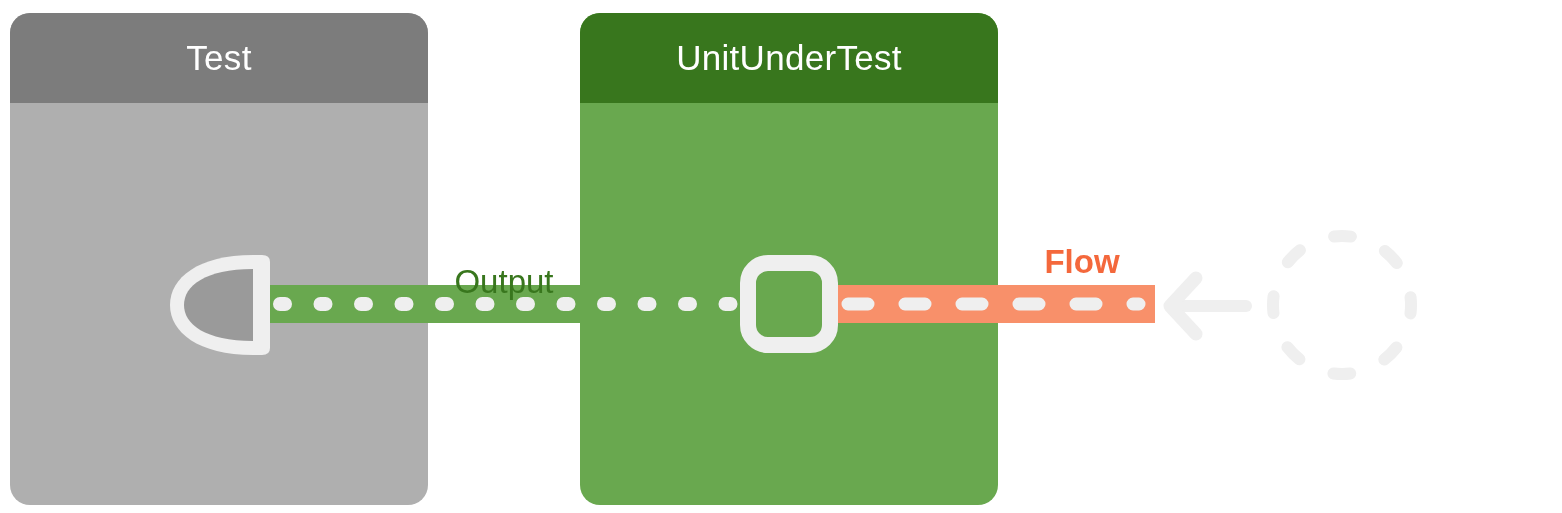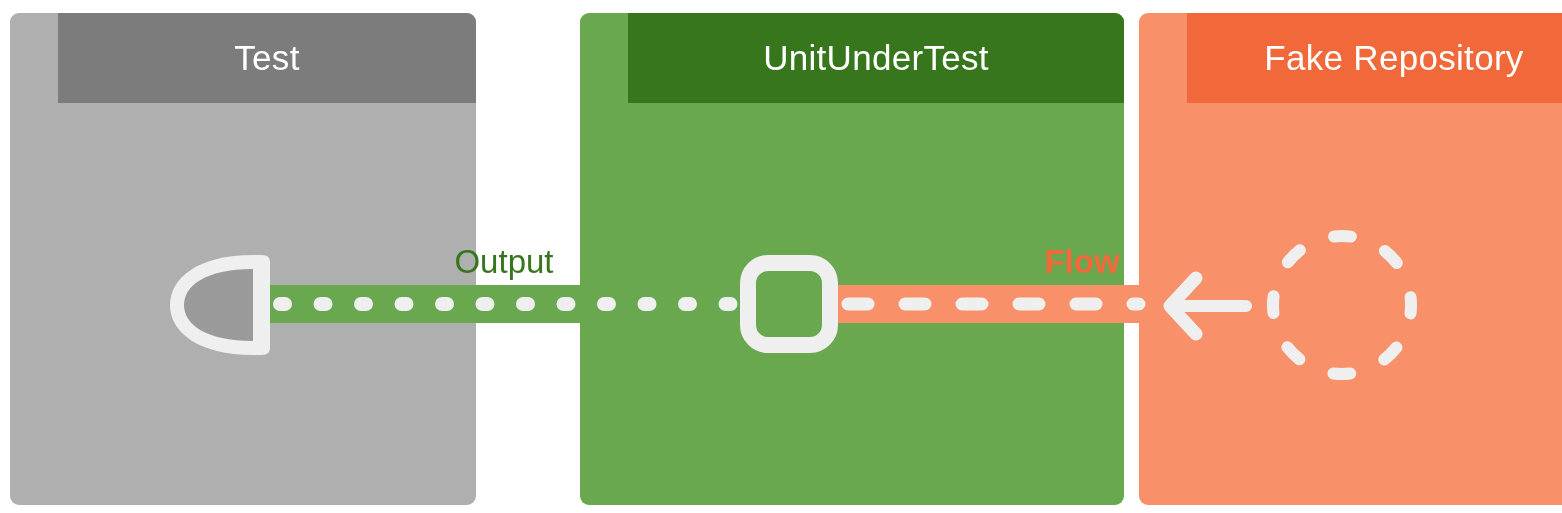--- a/index.html
+++ b/index.html
@@ -2,36 +2,36 @@
 <html style="--background: #FFFFFF; --header_text: #FFFFFF; --box_gray_header: #7C7C7C; --box_gray_body: #AFAFAF; --collector_fill: #9A9A9A; --box_green_header: #38761D; --box_green_body: #69A84F; --box_orange_header: #F1683A; --box_orange_body: #F8906A; --label_green: #38761D; --label_orange: #F4683C; --connector_white: #EFEFEF;"><head>
 <meta charset="utf-8">
 <style>
   html,body{margin:0;padding:0;background:#fff;}
   .canvas{
     position:relative;width:1562px;height:513px;
     background:var(--background,#fff);
     font-family:"Liberation Sans",sans-serif;
     overflow:hidden;
   }
-  .box{position:absolute;top:13px;height:492px;border-radius:9px;overflow:hidden;padding-left:48px;}
+  .box{position:absolute;top:13px;height:492px;border-radius:20px;overflow:hidden;}
   .box-header{
     height:90px;display:flex;align-items:center;justify-content:center;
     font-size:35px;color:var(--header_text);letter-spacing:.3px;
   }
   #box-test{left:10px;width:418px;background:var(--box_gray_body);}
   #box-test .box-header{background:var(--box_gray_header);}
-  #box-uut{left:580px;width:496px;background:var(--box_green_body);}
+  #box-uut{left:580px;width:418px;background:var(--box_green_body);}
   #box-uut .box-header{background:var(--box_green_header);}
   #box-fake{left:1139px;width:414px;background:var(--box_orange_body);}
   #box-fake .box-header{background:var(--box_orange_header);}
 
   .overlay{position:absolute;left:0;top:0;width:1562px;height:513px;pointer-events:none;}
 
   .conn-label{position:absolute;top:245px;font-size:33px;line-height:34px;text-align:center;}
-  #output-label{left:428px;width:152px;font-weight:500;color:var(--label_green);}
+  #output-label{left:428px;width:152px;font-weight:500;color:var(--label_green);margin-top:20px;}
   #flow-label{left:998px;width:168px;font-weight:700;color:var(--label_orange);}
 
   .band-green{fill:var(--box_green_body);}
   .band-orange{fill:var(--box_orange_body);}
   .dots{stroke:var(--connector_white);stroke-width:14;stroke-linecap:round;stroke-dasharray:5 35.5;fill:none;}
   .dashes{stroke:var(--connector_white);stroke-width:13;stroke-linecap:round;stroke-dasharray:20 37;fill:none;}
   .white-fill{fill:var(--connector_white);}
   .collector-inner{fill:var(--collector_fill);}
   .white-stroke{stroke:var(--connector_white);fill:none;stroke-linecap:round;stroke-linejoin:round;}
 </style>
@@ -45,25 +45,20 @@
       <span>Test</span>
     </div>
   </div>
 
   <div class="box" id="box-uut">
     <div class="box-header">
       <span>UnitUnderTest</span>
     </div>
   </div>
 
-  <div class="box" id="box-fake">
-    <div class="box-header">
-      <span>Fake Repository</span>
-    </div>
-  </div>
 
   <svg class="overlay" viewBox="0 0 1562 513">
 
     <rect class="band-green" x="270" y="285" width="475" height="38"></rect>
 
     <rect class="band-orange" x="828" y="285" width="327" height="38"></rect>
 
     <line class="dots" x1="280" y1="304" x2="735" y2="304"></line>
 
     <line class="dashes" x1="848" y1="304" x2="1139" y2="304"></line>

